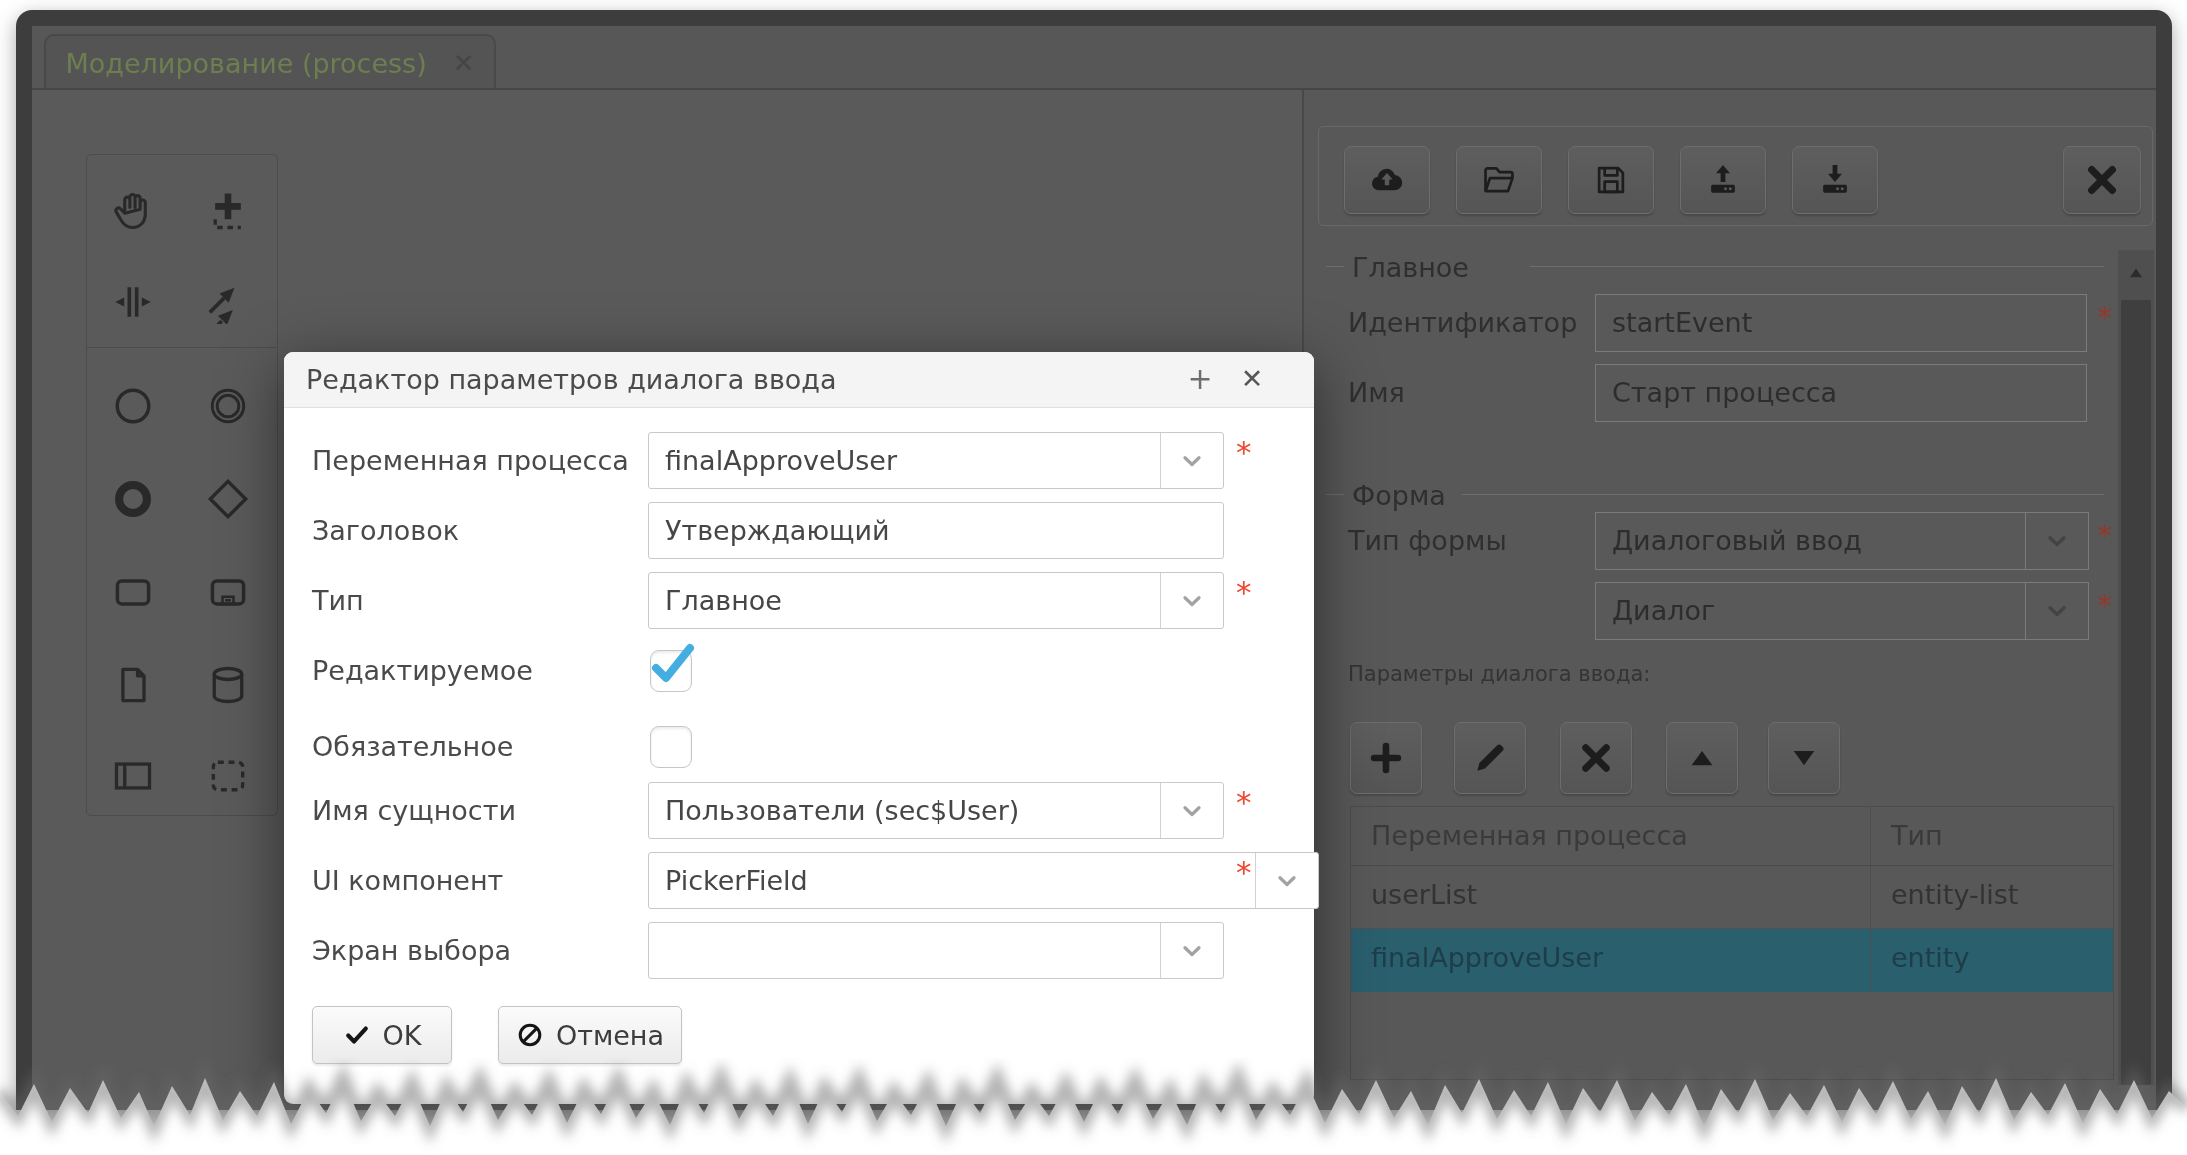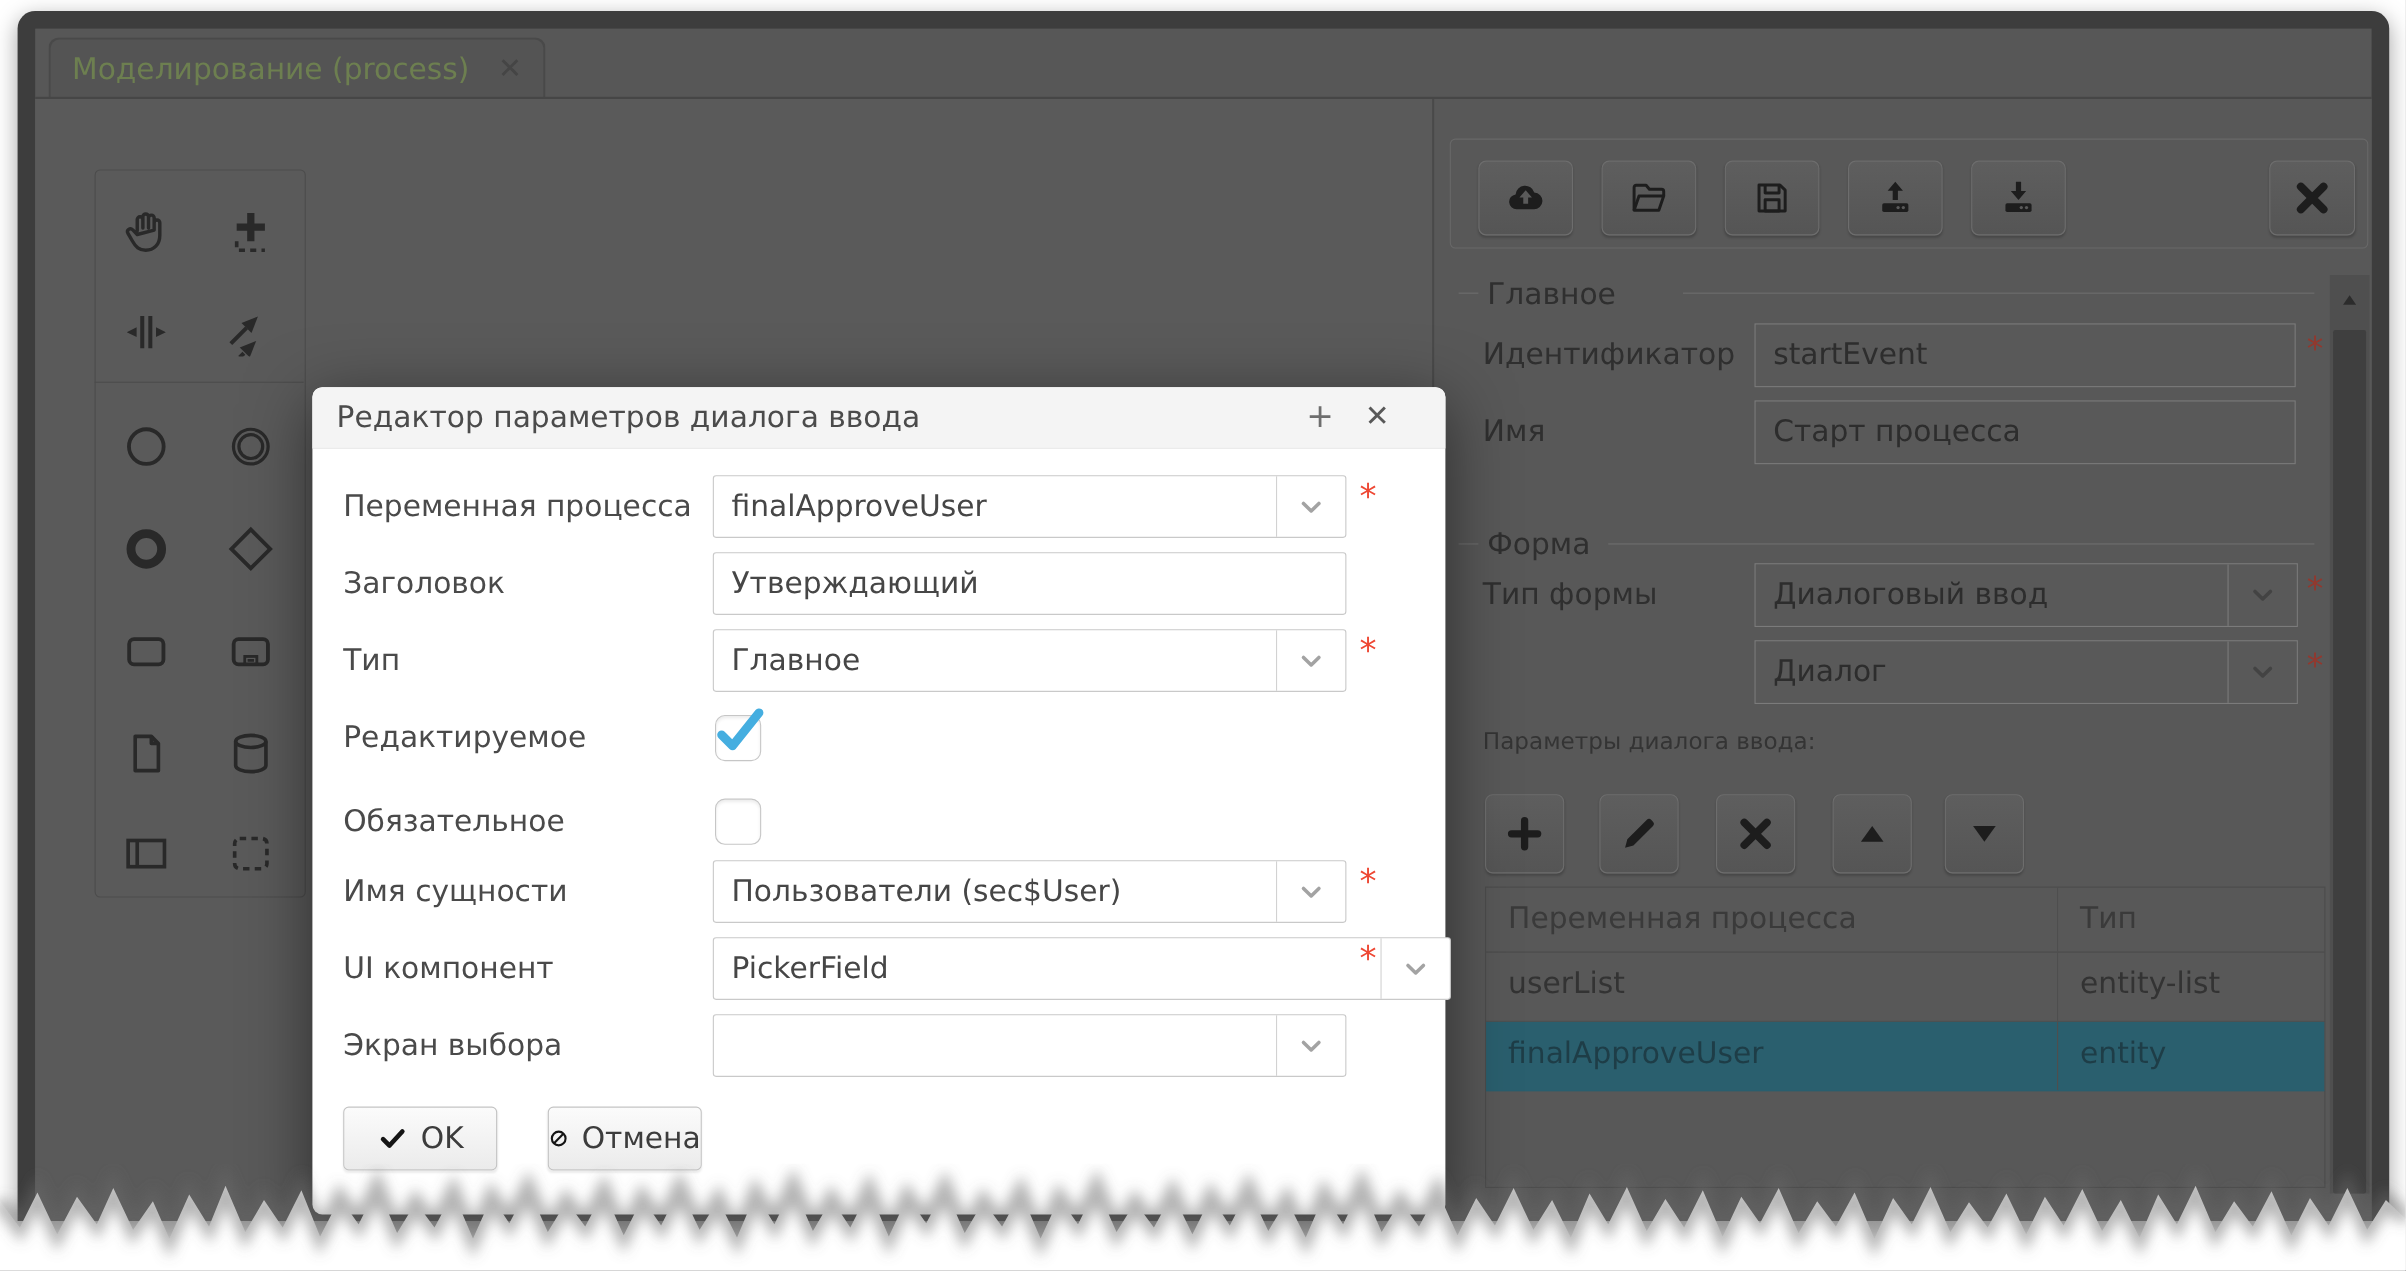--- a/index.html
+++ b/index.html
@@ -400,21 +400,21 @@
           </svg>
         </span>
     </div>
 
     <div class="abs gbtn" style="left:28px;top:654px;width:140px;">
       <svg viewBox="0 0 24 24" fill="none" stroke="#151515" stroke-width="3.6" stroke-linecap="round" stroke-linejoin="round">
           <path d="M4.5 12.5l5 5L19.5 6.5"></path>
         </svg>
       <span>OK</span>
     </div>
-    <div class="abs gbtn" style="left:214px;top:654px;width:140px;">
+    <div class="abs gbtn" style="left:214px;top:654px;width:184px;">
       <svg viewBox="0 0 24 24" fill="none" stroke="#151515" stroke-width="2.6">
           <circle cx="12" cy="12" r="8.4"></circle>
           <path d="M6.3 17.7L17.7 6.3"></path>
         </svg>
       <span>Отмена</span>
     </div>
   </div>
 
   <svg class="abs torn" viewBox="0 0 2187 97" preserveAspectRatio="none">
     <defs>

